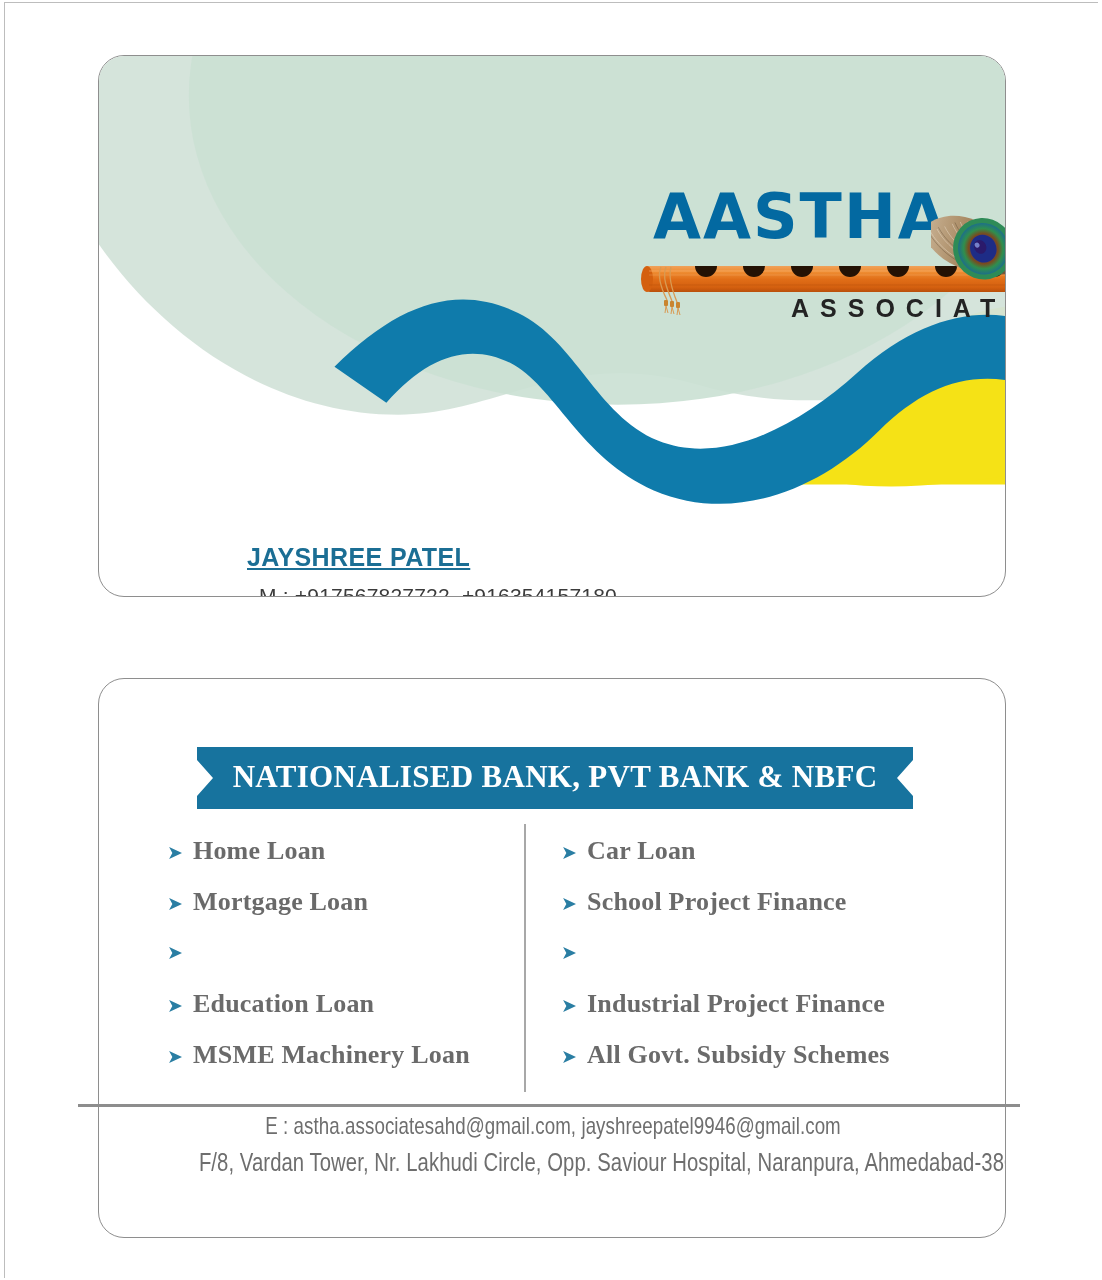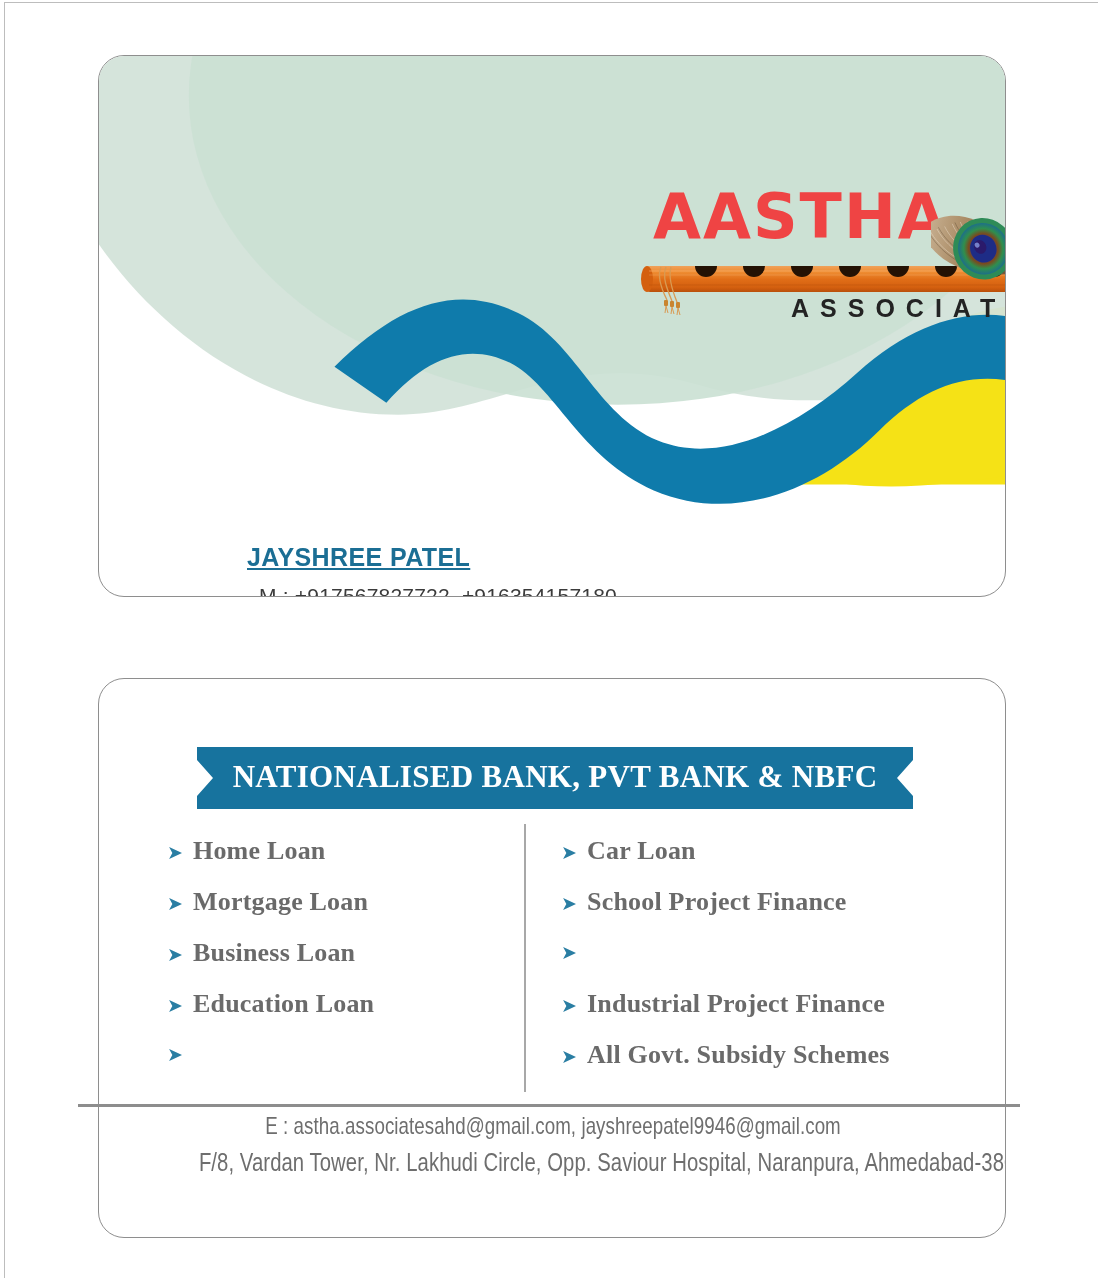--- a/index.html
+++ b/index.html
@@ -68,21 +68,21 @@
     z-index: 5;
   }
   .logo-word {
     position: absolute;
     left: 14px;
     top: 10px;
     font-family: "DejaVu Sans", sans-serif;
     font-size: 62px;
     font-weight: 700;
     letter-spacing: 2px;
-    color: #ef4444;
+    color: #0369a1;
     line-height: 1;
     white-space: nowrap;
   }
   .logo-sub {
     position: absolute;
     left: 152px;
     top: 120px;
     font-family: "Liberation Sans", sans-serif;
     font-size: 25px;
     font-weight: 600;
@@ -425,28 +425,28 @@
       <div class="svc-item">
         <span class="svc-arrow">➤</span>
         <span class="svc-label">Home Loan</span>
       </div>
       <div class="svc-item">
         <span class="svc-arrow">➤</span>
         <span class="svc-label">Mortgage Loan</span>
       </div>
       <div class="svc-item">
         <span class="svc-arrow">➤</span>
-        <span class="svc-label">Business Loan</span>
       </div>
       <div class="svc-item">
         <span class="svc-arrow">➤</span>
         <span class="svc-label">Education Loan</span>
       </div>
       <div class="svc-item">
         <span class="svc-arrow">➤</span>
+        <span class="svc-label">MSME Machinery Loan</span>
       </div>
     </div>
 
     <div class="col col-right">
       <div class="svc-item">
         <span class="svc-arrow">➤</span>
         <span class="svc-label">Car Loan</span>
       </div>
       <div class="svc-item">
         <span class="svc-arrow">➤</span>

